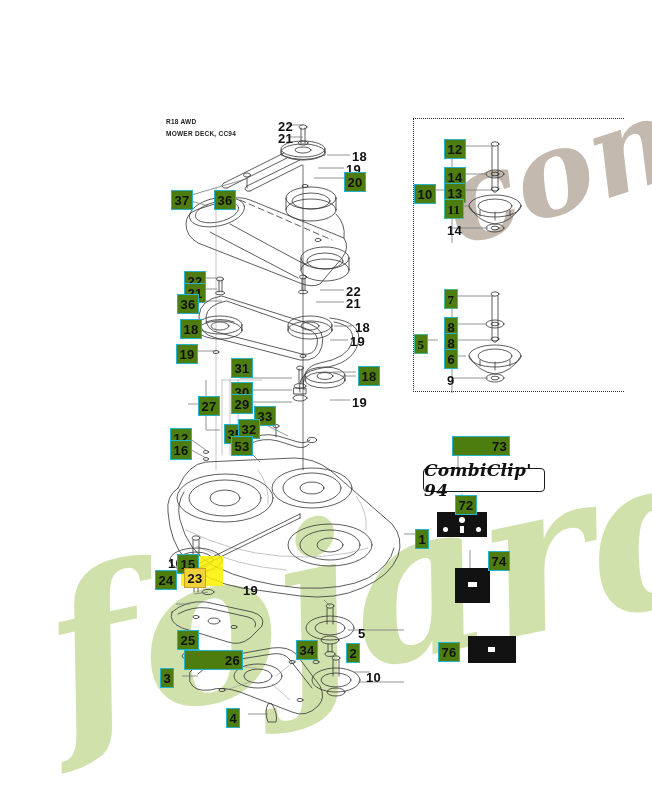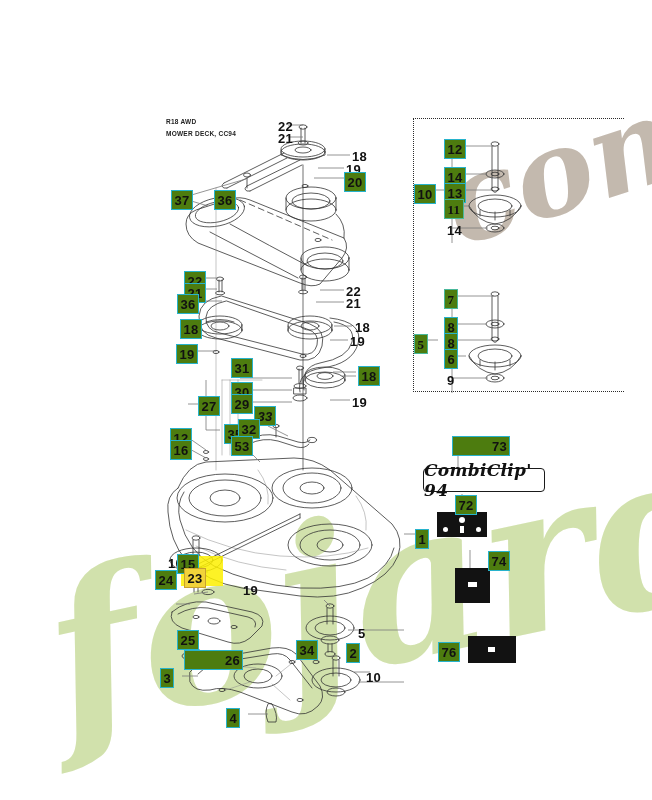--- a/index.html
+++ b/index.html
@@ -411,21 +411,21 @@
   <div class="lbl plain" style="left:355px;top:321px;">18</div>
   <div class="lbl plain" style="left:350px;top:335px;">19</div>
   <div class="lbl box" style="left:358px;top:366px;">18</div>
   <div class="lbl plain" style="left:352px;top:396px;">19</div>
 
   <div class="lbl box" style="left:231px;top:358px;">31</div>
   <div class="lbl box" style="left:231px;top:382px;">30</div>
   <div class="lbl box" style="left:231px;top:394px;">29</div>
   <div class="lbl box" style="left:198px;top:396px;">27</div>
   <div class="lbl box" style="left:224px;top:424px;">35</div>
-  <div class="lbl box" style="left:254px;top:406px;font-style:italic;">33</div>
+  <div class="lbl box" style="left:254px;top:406px;">33</div>
   <div class="lbl box" style="left:238px;top:419px;">32</div>
   <div class="lbl box" style="left:170px;top:428px;">12</div>
   <div class="lbl box" style="left:170px;top:440px;">16</div>
   <div class="lbl box" style="left:231px;top:436px;">53</div>
 
   <div class="lbl plain" style="left:168px;top:557px;">10</div>
   <div class="lbl box" style="left:177px;top:554px;">15</div>
   <div class="lbl box hl" style="left:184px;top:568px;">23</div>
   <div class="lbl box" style="left:155px;top:570px;">24</div>
   <div class="lbl plain" style="left:243px;top:584px;">19</div>

